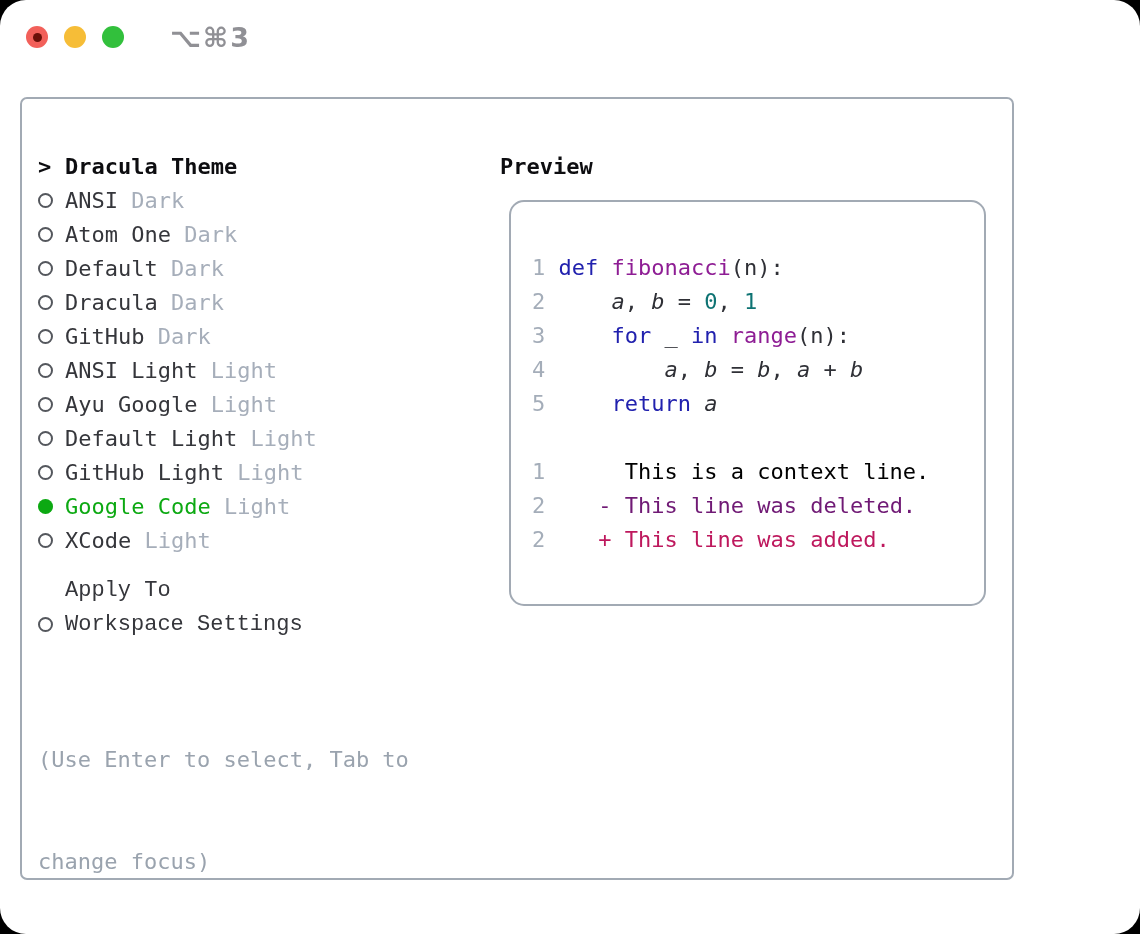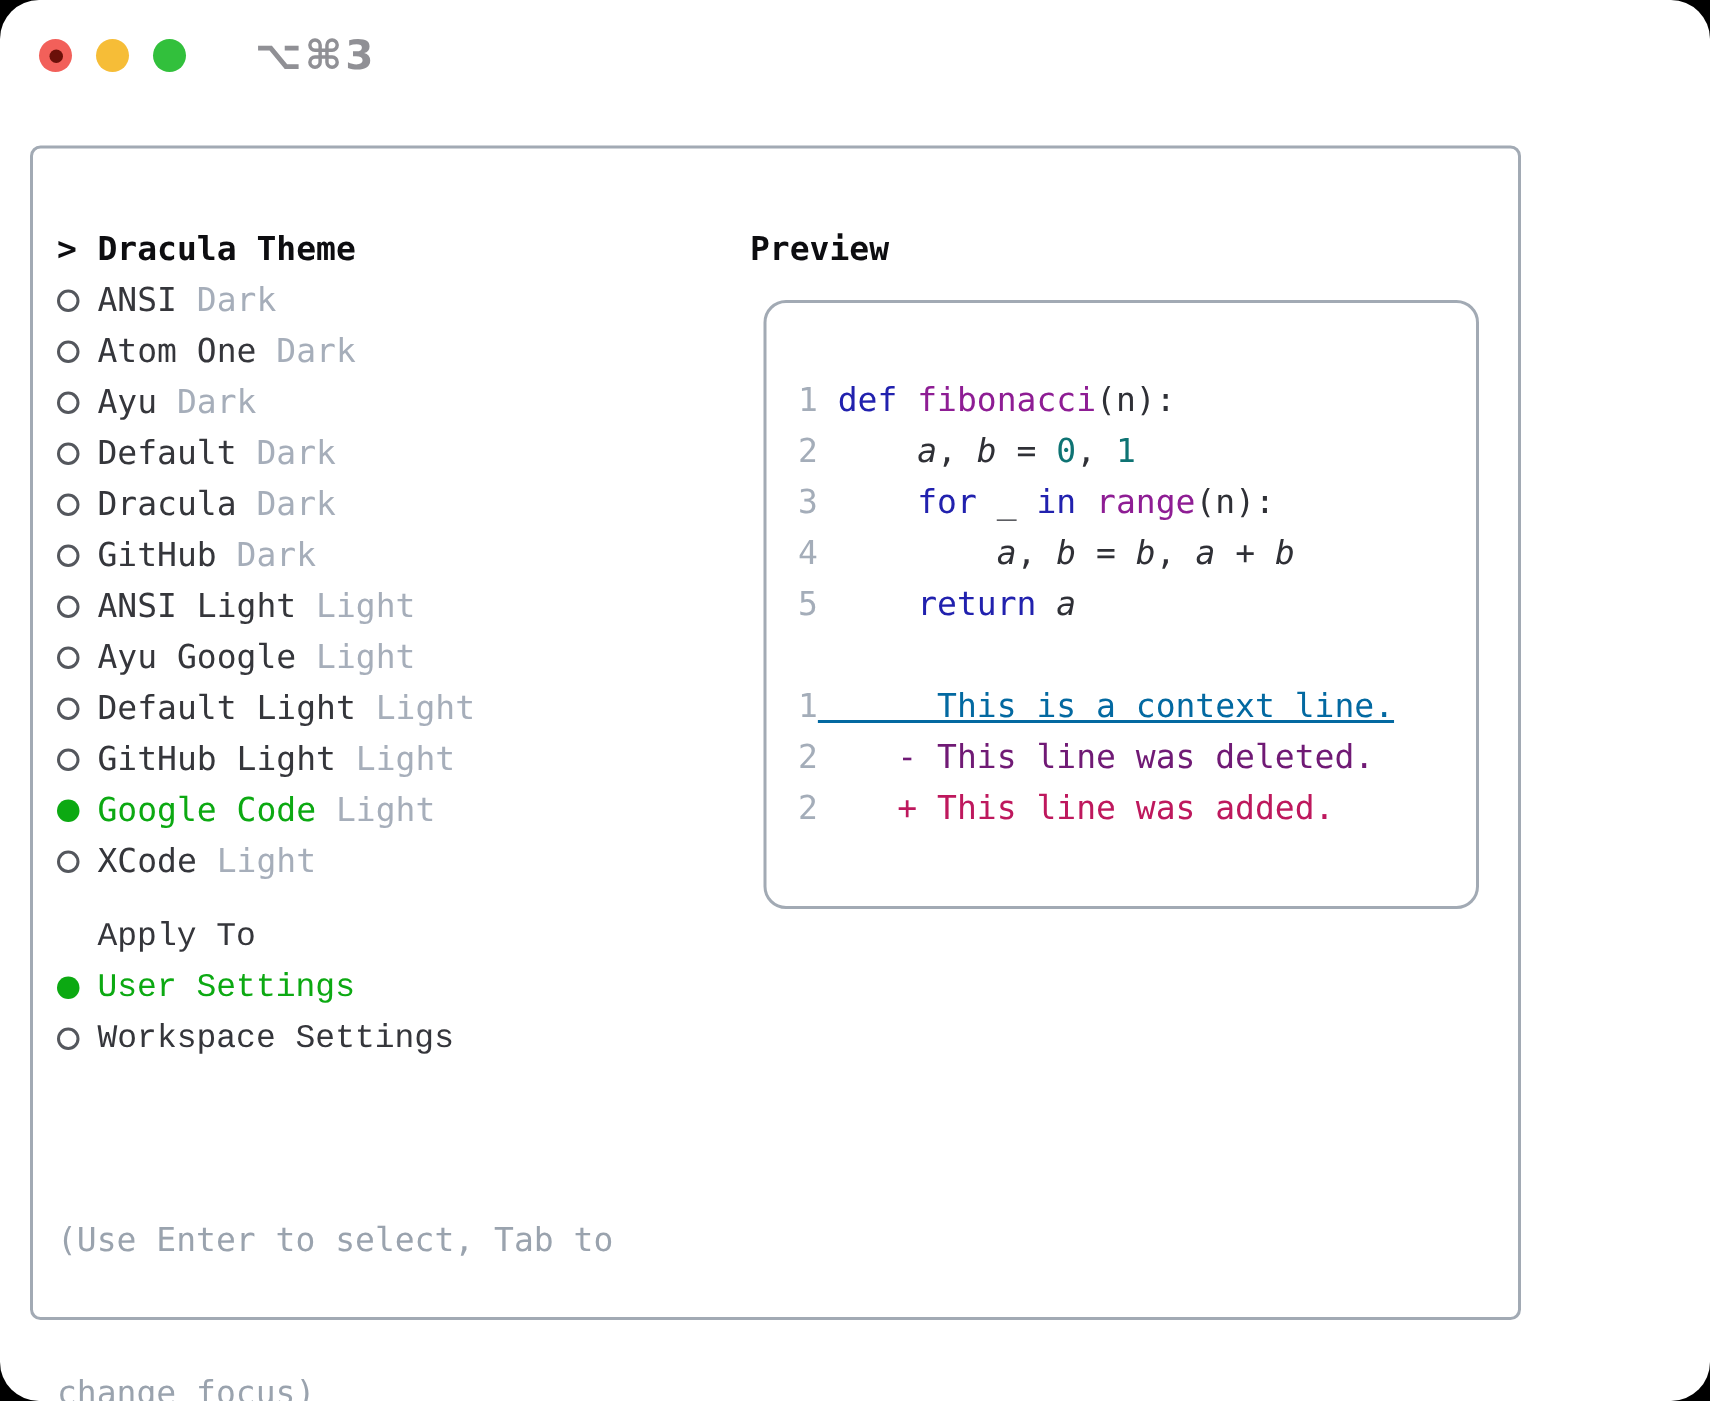--- a/index.html
+++ b/index.html
@@ -44,21 +44,21 @@
                  border:2px solid #a2aab4; border-radius:15px; background:#fff;
                  padding:49px 0 0 21px; overflow:hidden; }
   .cline { font-family:"DejaVu Sans Mono","Liberation Mono",monospace;
            font-size:22px; line-height:34px; white-space:pre; }
   .tk-num { color:#a4adb9; }
   .tk-kwd { color:#2121ae; }
   .tk-fn  { color:#8e1d94; }
   .tk-lit { color:#0e7373; }
   .tk-pln { color:#2f3036; }
   .tk-var { color:#2f3036; font-style:italic; }
-  .tk-ctx { color:#0369a1;text-decoration:underline; }
+  .tk-ctx { color:#000000; }
   .tk-del { color:#701a75; }
   .tk-add { color:#be185d; }
 </style>
 </head>
 <body>
 
 <div class="frame">
 
   <div class="titlebar">
     <span class="tl red">
@@ -73,39 +73,37 @@
 
     <div class="left-col">
       <div class="row">
         <span class="marker prompt">&gt;</span>
         <span class="hdr">Dracula Theme</span>
       </div>
 
       <div id="theme-list">
           <div class="row"><span class="marker"><span class="radio"></span></span><span><span>ANSI </span><span class="dim">Dark</span></span></div>
           <div class="row"><span class="marker"><span class="radio"></span></span><span><span>Atom One </span><span class="dim">Dark</span></span></div>
-          <div class="row"><span class="marker"><span class="radio"></span></span><span><span>Ayu </span><span class="dim">Dark</span></span></div>
           <div class="row"><span class="marker"><span class="radio"></span></span><span><span>Default </span><span class="dim">Dark</span></span></div>
           <div class="row"><span class="marker"><span class="radio"></span></span><span><span>Dracula </span><span class="dim">Dark</span></span></div>
           <div class="row"><span class="marker"><span class="radio"></span></span><span><span>GitHub </span><span class="dim">Dark</span></span></div>
           <div class="row"><span class="marker"><span class="radio"></span></span><span><span>ANSI Light </span><span class="dim">Light</span></span></div>
           <div class="row"><span class="marker"><span class="radio"></span></span><span><span>Ayu Google </span><span class="dim">Light</span></span></div>
           <div class="row"><span class="marker"><span class="radio"></span></span><span><span>Default Light </span><span class="dim">Light</span></span></div>
           <div class="row"><span class="marker"><span class="radio"></span></span><span><span>GitHub Light </span><span class="dim">Light</span></span></div>
           <div class="row"><span class="marker"><span class="radio sel"></span></span><span><span class="sel-text">Google Code </span><span class="dim">Light</span></span></div>
           <div class="row"><span class="marker"><span class="radio"></span></span><span><span>XCode </span><span class="dim">Light</span></span></div>
         </div>
 
       <div class="apply-to">
         <div class="row">
           <span class="marker"></span>
           <span>Apply To</span>
         </div>
         <div id="apply-list">
-            <div class="row"><span class="marker"><span class="radio sel"></span></span><span class="sel-text">User Settings</span></div>
             <div class="row"><span class="marker"><span class="radio"></span></span><span>Workspace Settings</span></div>
           </div>
       </div>
 
       <div class="help">
         <div>(Use Enter to select, Tab to</div>
         <div>change focus)</div>
       </div>
     </div>
 

